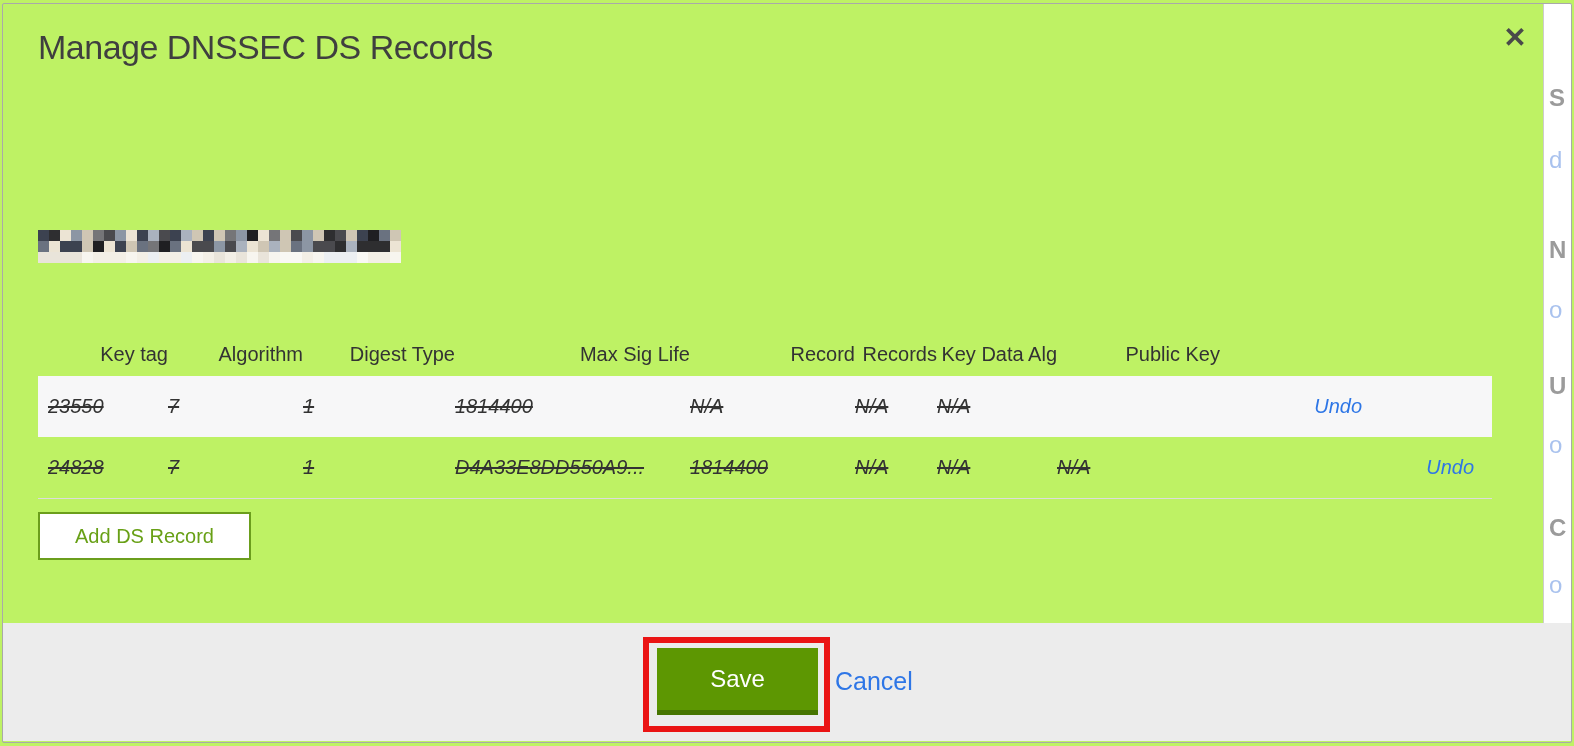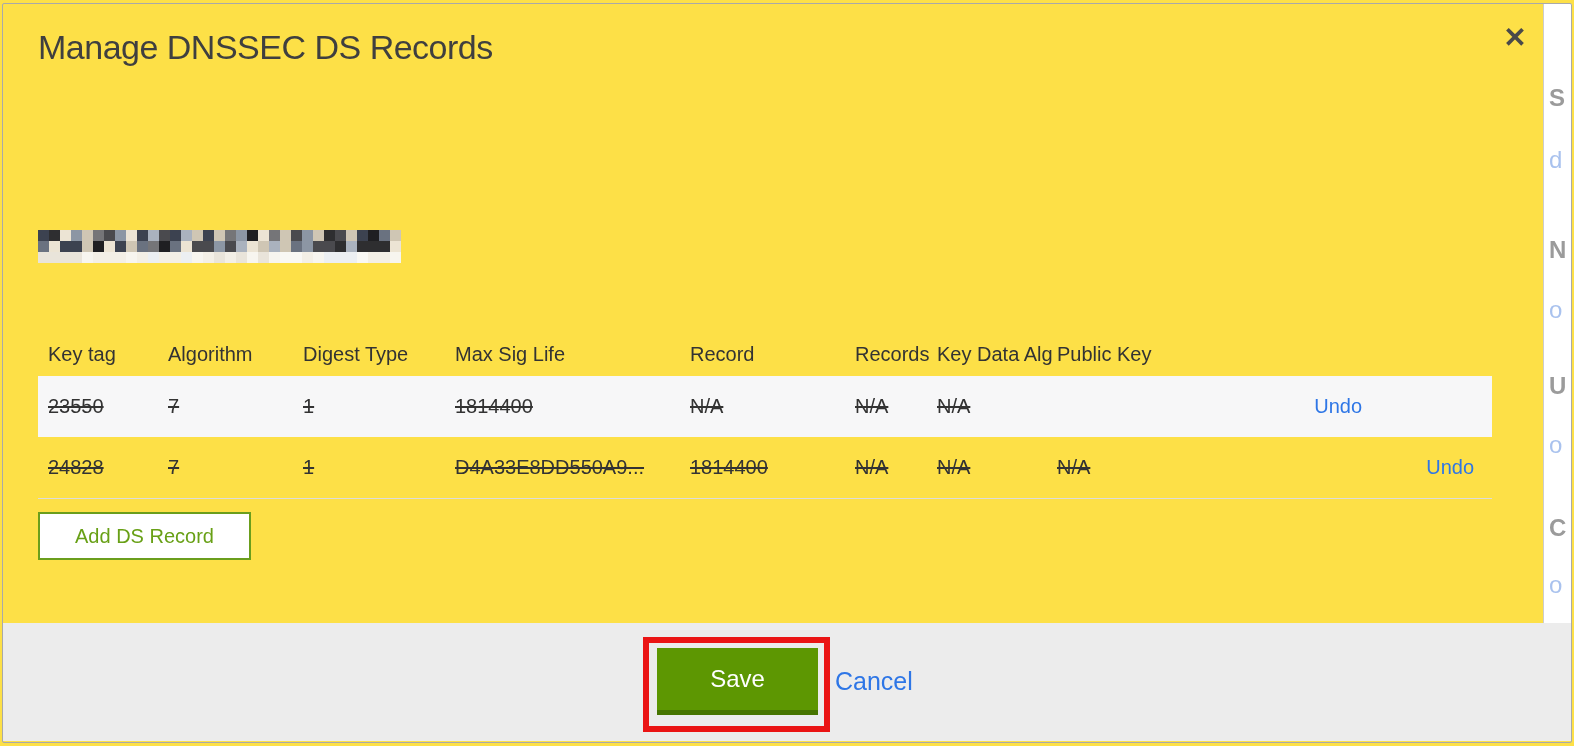--- a/index.html
+++ b/index.html
@@ -1,17 +1,17 @@
 <!DOCTYPE html>
 <html><head>
 <meta charset="utf-8">
 <style>
   html,body{margin:0;padding:0;background:#fff;}
   .screen{
-    position:relative;width:1574px;height:746px;background:#fde047;
+    position:relative;width:1574px;height:746px;background:#bef264;
     font-family:"Liberation Sans",sans-serif;overflow:hidden;
   }
   .frame{
     position:absolute;left:2px;top:3px;width:1568px;height:738px;
     border:1px solid #a9a9a9;border-radius:2px;pointer-events:none;z-index:50;
   }
   .modal-title{
     position:absolute;left:38px;top:28px;font-size:34px;color:#3f3f3f;
     letter-spacing:-0.5px;font-weight:400;
   }
@@ -30,22 +30,22 @@
   }
   .ds-table{
     position:absolute;left:38px;top:332px;width:1454px;font-size:20px;color:#333;
   }
   .t-row{
     display:grid;
     grid-template-columns:120px 135px 152px 235px 165px 82px 120px 163px 142px 1fr;
     align-items:center;padding:0 18px 0 10px;
   }
   .t-head{height:44px;color:#333;}
-  .t-head span{font-weight:400;}
-  .data-row{height:61px;}
+  .t-head span{font-weight:400;text-align:right;}
+  .data-row{height:61px;font-style:italic;}
   .data-row.stripe{background:#f7f7f8;}
   .data-row.last{border-bottom:1px solid #dcdcdc;}
   .cell{
     text-decoration:line-through;text-decoration-thickness:2px;color:#333;
     white-space:nowrap;overflow:hidden;
   }
   .cell.empty{text-decoration:none;}
   .undo-link{
     text-decoration:none;color:#2e76e6;text-align:right;cursor:pointer;
   }

